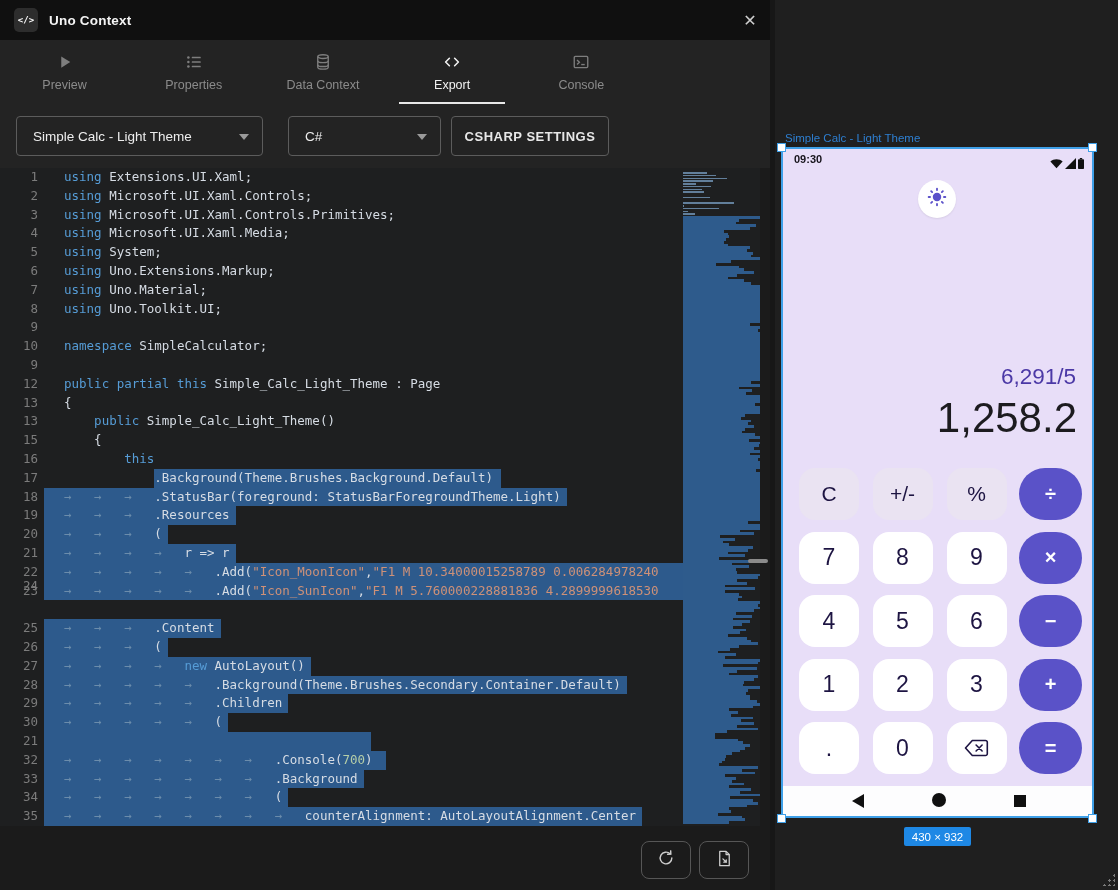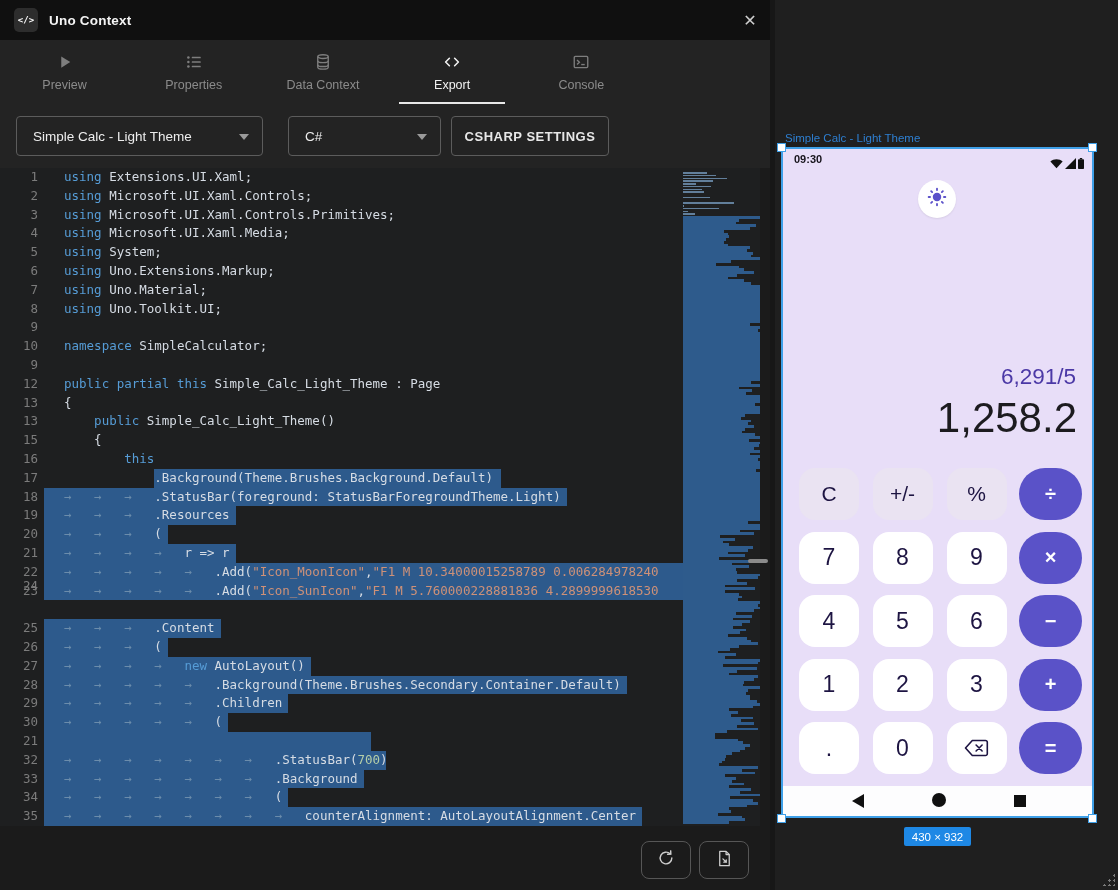--- a/index.html
+++ b/index.html
@@ -153,21 +153,21 @@
         <span class="dd-text">C#</span>
         <span class="chev"></span>
       </div>
       <div class="btn-outline" style="left:451px;width:158px;">CSHARP SETTINGS</div>
     </div>
 
     <div class="editor" id="code-editor">
         <div class="code-line" style="top: 639.2px;"><span class="ln">35</span><div class="selrect" style="background: rgb(45, 90, 140); left: 44px; width: 598.28px;"></div><span class="ltxt"><span class="ws">→   →   →   →   →   →   →   →   </span><span class="tk-p">counterAlignment: AutoLayoutAlignment.Center</span></span></div>
         <div class="code-line" style="top: 620.4px;"><span class="ln">34</span><div class="selrect" style="background: rgb(45, 90, 140); left: 44px; width: 244.37px;"></div><span class="ltxt"><span class="ws">→   →   →   →   →   →   →   </span><span class="tk-p">(</span></span></div>
         <div class="code-line" style="top: 601.6px;"><span class="ln">33</span><div class="selrect" style="background: rgb(45, 90, 140); left: 44px; width: 319.67px;"></div><span class="ltxt"><span class="ws">→   →   →   →   →   →   →   </span><span class="tk-p">.Background</span></span></div>
-        <div class="code-line" style="top: 582.8px;"><span class="ln">32</span><div class="selrect" style="background: rgb(45, 90, 140); left: 44px; width: 342.26px;"></div><span class="ltxt"><span class="ws">→   →   →   →   →   →   →   </span><span class="tk-p">.StatusBar(</span><span class="tk-n">700</span><span class="tk-p">)</span></span></div>
+        <div class="code-line" style="top: 582.8px;"><span class="ln">32</span><div class="selrect" style="background: rgb(45, 90, 140); left: 44px; width: 342.26px;"></div><span class="ltxt"><span class="ws">→   →   →   →   →   →   →   </span><span class="tk-p">.Console(</span><span class="tk-n">700</span><span class="tk-p">)</span></span></div>
         <div class="code-line" style="top: 564px;"><span class="ln">21</span><div class="selrect" style="background: rgb(45, 90, 140); left: 44px; width: 327.2px;"></div></div>
         <div class="code-line" style="top: 545.2px;"><span class="ln">30</span><div class="selrect" style="background: rgb(45, 90, 140); left: 44px; width: 184.13px;"></div><span class="ltxt"><span class="ws">→   →   →   →   →   </span><span class="tk-p">(</span></span></div>
         <div class="code-line" style="top: 526.4px;"><span class="ln">29</span><div class="selrect" style="background: rgb(45, 90, 140); left: 44px; width: 244.37px;"></div><span class="ltxt"><span class="ws">→   →   →   →   →   </span><span class="tk-p">.Children</span></span></div>
         <div class="code-line" style="top: 507.6px;"><span class="ln">28</span><div class="selrect" style="background: rgb(45, 90, 140); left: 44px; width: 583.22px;"></div><span class="ltxt"><span class="ws">→   →   →   →   →   </span><span class="tk-p">.Background(Theme.Brushes.Secondary.Container.Default)</span></span></div>
         <div class="code-line" style="top: 488.8px;"><span class="ln">27</span><div class="selrect" style="background: rgb(45, 90, 140); left: 44px; width: 266.96px;"></div><span class="ltxt"><span class="ws">→   →   →   →   </span><span class="tk-k">new</span><span class="tk-p"> AutoLayout()</span></span></div>
         <div class="code-line" style="top: 470px;"><span class="ln">26</span><div class="selrect" style="background: rgb(45, 90, 140); left: 44px; width: 123.89px;"></div><span class="ltxt"><span class="ws">→   →   →   </span><span class="tk-p">(</span></span></div>
         <div class="code-line" style="top: 451.2px;"><span class="ln">25</span><div class="selrect" style="background: rgb(45, 90, 140); left: 44px; width: 176.6px;"></div><span class="ltxt"><span class="ws">→   →   →   </span><span class="tk-p">.Content</span></span></div>
         <div class="code-line" style="top: 409px;"><span class="ln">24</span><div class="selrect" style="background: rgb(45, 90, 140); left: 44px; width: 123.89px;"></div><span class="ltxt"><span class="ws">→   →   →   </span><span class="tk-p">)</span></span></div>
         <div class="code-line" style="top: 413.6px;"><span class="ln">23</span><div class="selrect" style="background: rgb(45, 90, 140); left: 44px; width: 639px;"></div><span class="ltxt"><span class="ws">→   →   →   →   →   </span><span class="tk-p">.Add(</span><span class="tk-s">"Icon_SunIcon"</span><span class="tk-p">,</span><span class="tk-s">"F1 M 5.760000228881836 4.2899999618530</span></span></div>
         <div class="code-line" style="top: 394.8px;"><span class="ln">22</span><div class="selrect" style="background: rgb(45, 90, 140); left: 44px; width: 639px;"></div><span class="ltxt"><span class="ws">→   →   →   →   →   </span><span class="tk-p">.Add(</span><span class="tk-s">"Icon_MoonIcon"</span><span class="tk-p">,</span><span class="tk-s">"F1 M 10.34000015258789 0.006284978240</span></span></div>

